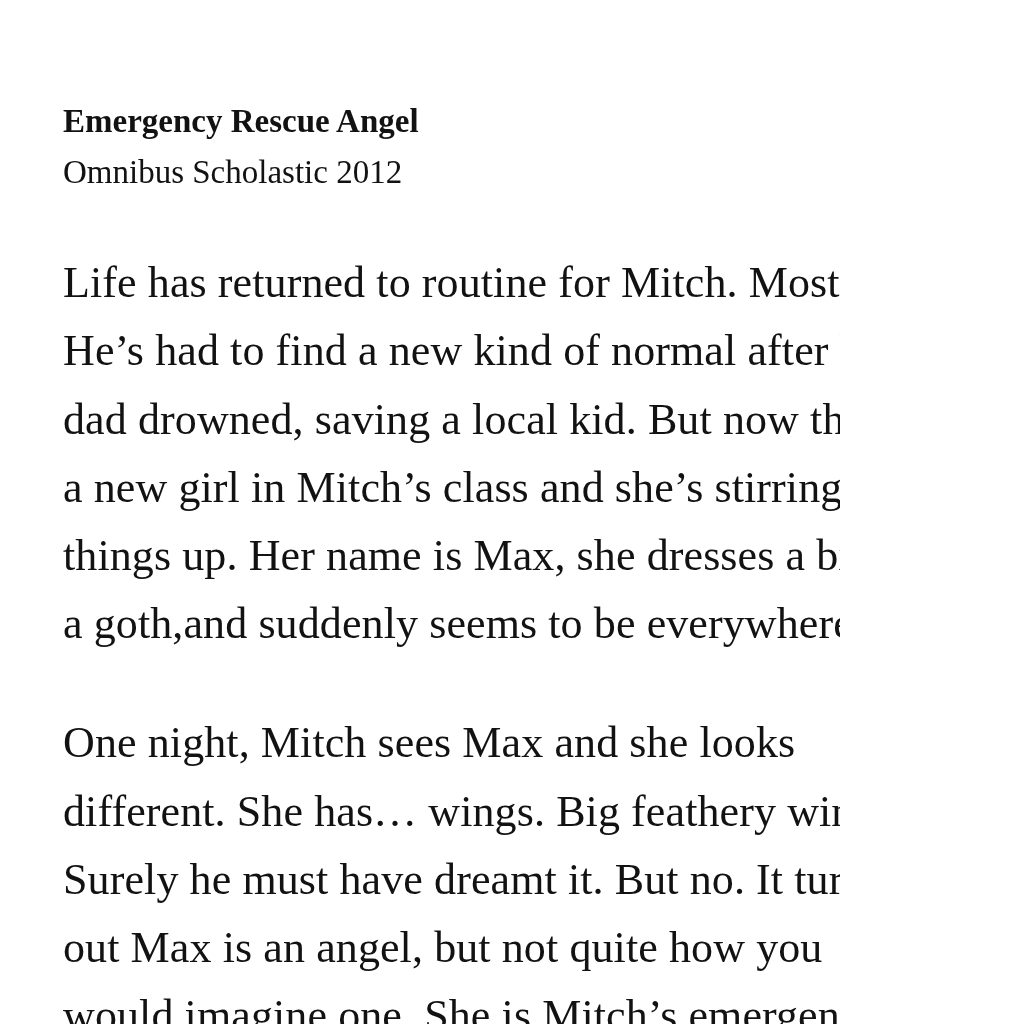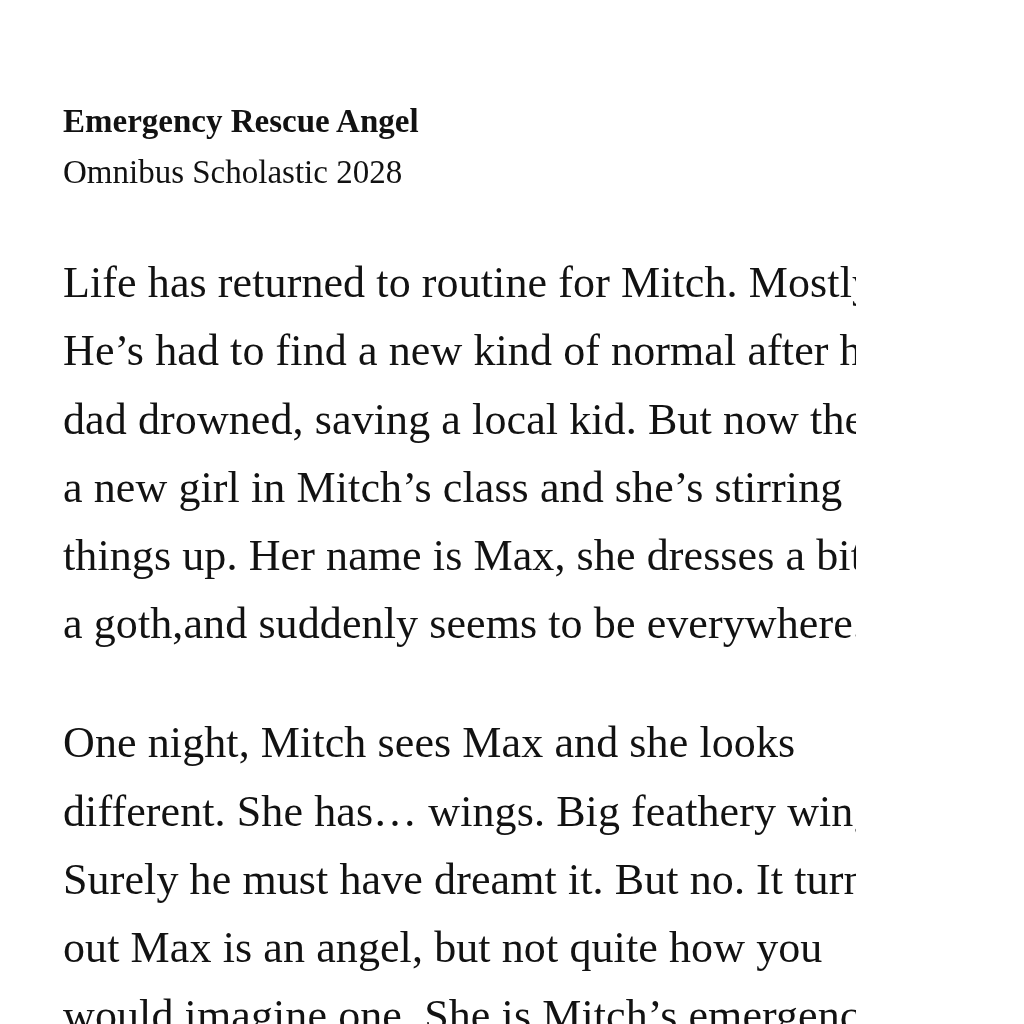--- a/index.html
+++ b/index.html
@@ -8,21 +8,20 @@
     background: #ffffff;
   }
   .page {
     position: relative;
     width: 840px;
     height: 1024px;
     background: #ffffff;
     overflow: hidden;
     font-family: "Liberation Serif", "DejaVu Serif", serif;
     color: #121212;
-    padding-left: 16px;
   }
   .content {
     position: absolute;
     left: 63px;
     top: 96px;
     width: 880px;
   }
   .doc-title {
     font-size: 33px;
     font-weight: bold;
@@ -43,17 +42,17 @@
     margin-top: 51px;
     letter-spacing: 0.1px;
   }
 </style>
 </head>
 <body>
 
 <div class="page">
   <div class="content">
     <h1 class="doc-title">Emergency Rescue Angel</h1>
-    <div class="doc-subtitle">Omnibus Scholastic 2028</div>
+    <div class="doc-subtitle">Omnibus Scholastic 2012</div>
     <p class="doc-paragraph">Life has returned to routine for Mitch. Mostly. He’s had to find a new kind of normal after his dad drowned, saving a local kid. But now there’s a new girl in Mitch’s class and she’s stirring things up. Her name is Max, she dresses a bit like a goth,and suddenly seems to be everywhere.</p>
     <p class="doc-paragraph">One night, Mitch sees Max and she looks different. She has… wings. Big feathery wings. Surely he must have dreamt it. But no. It turns out Max is an angel, but not quite how you would imagine one. She is Mitch’s emergency rescue angel, and just the kind of friend you want on your side when life gets tricky.</p>
   </div>
 </div>
 
 </body></html>

